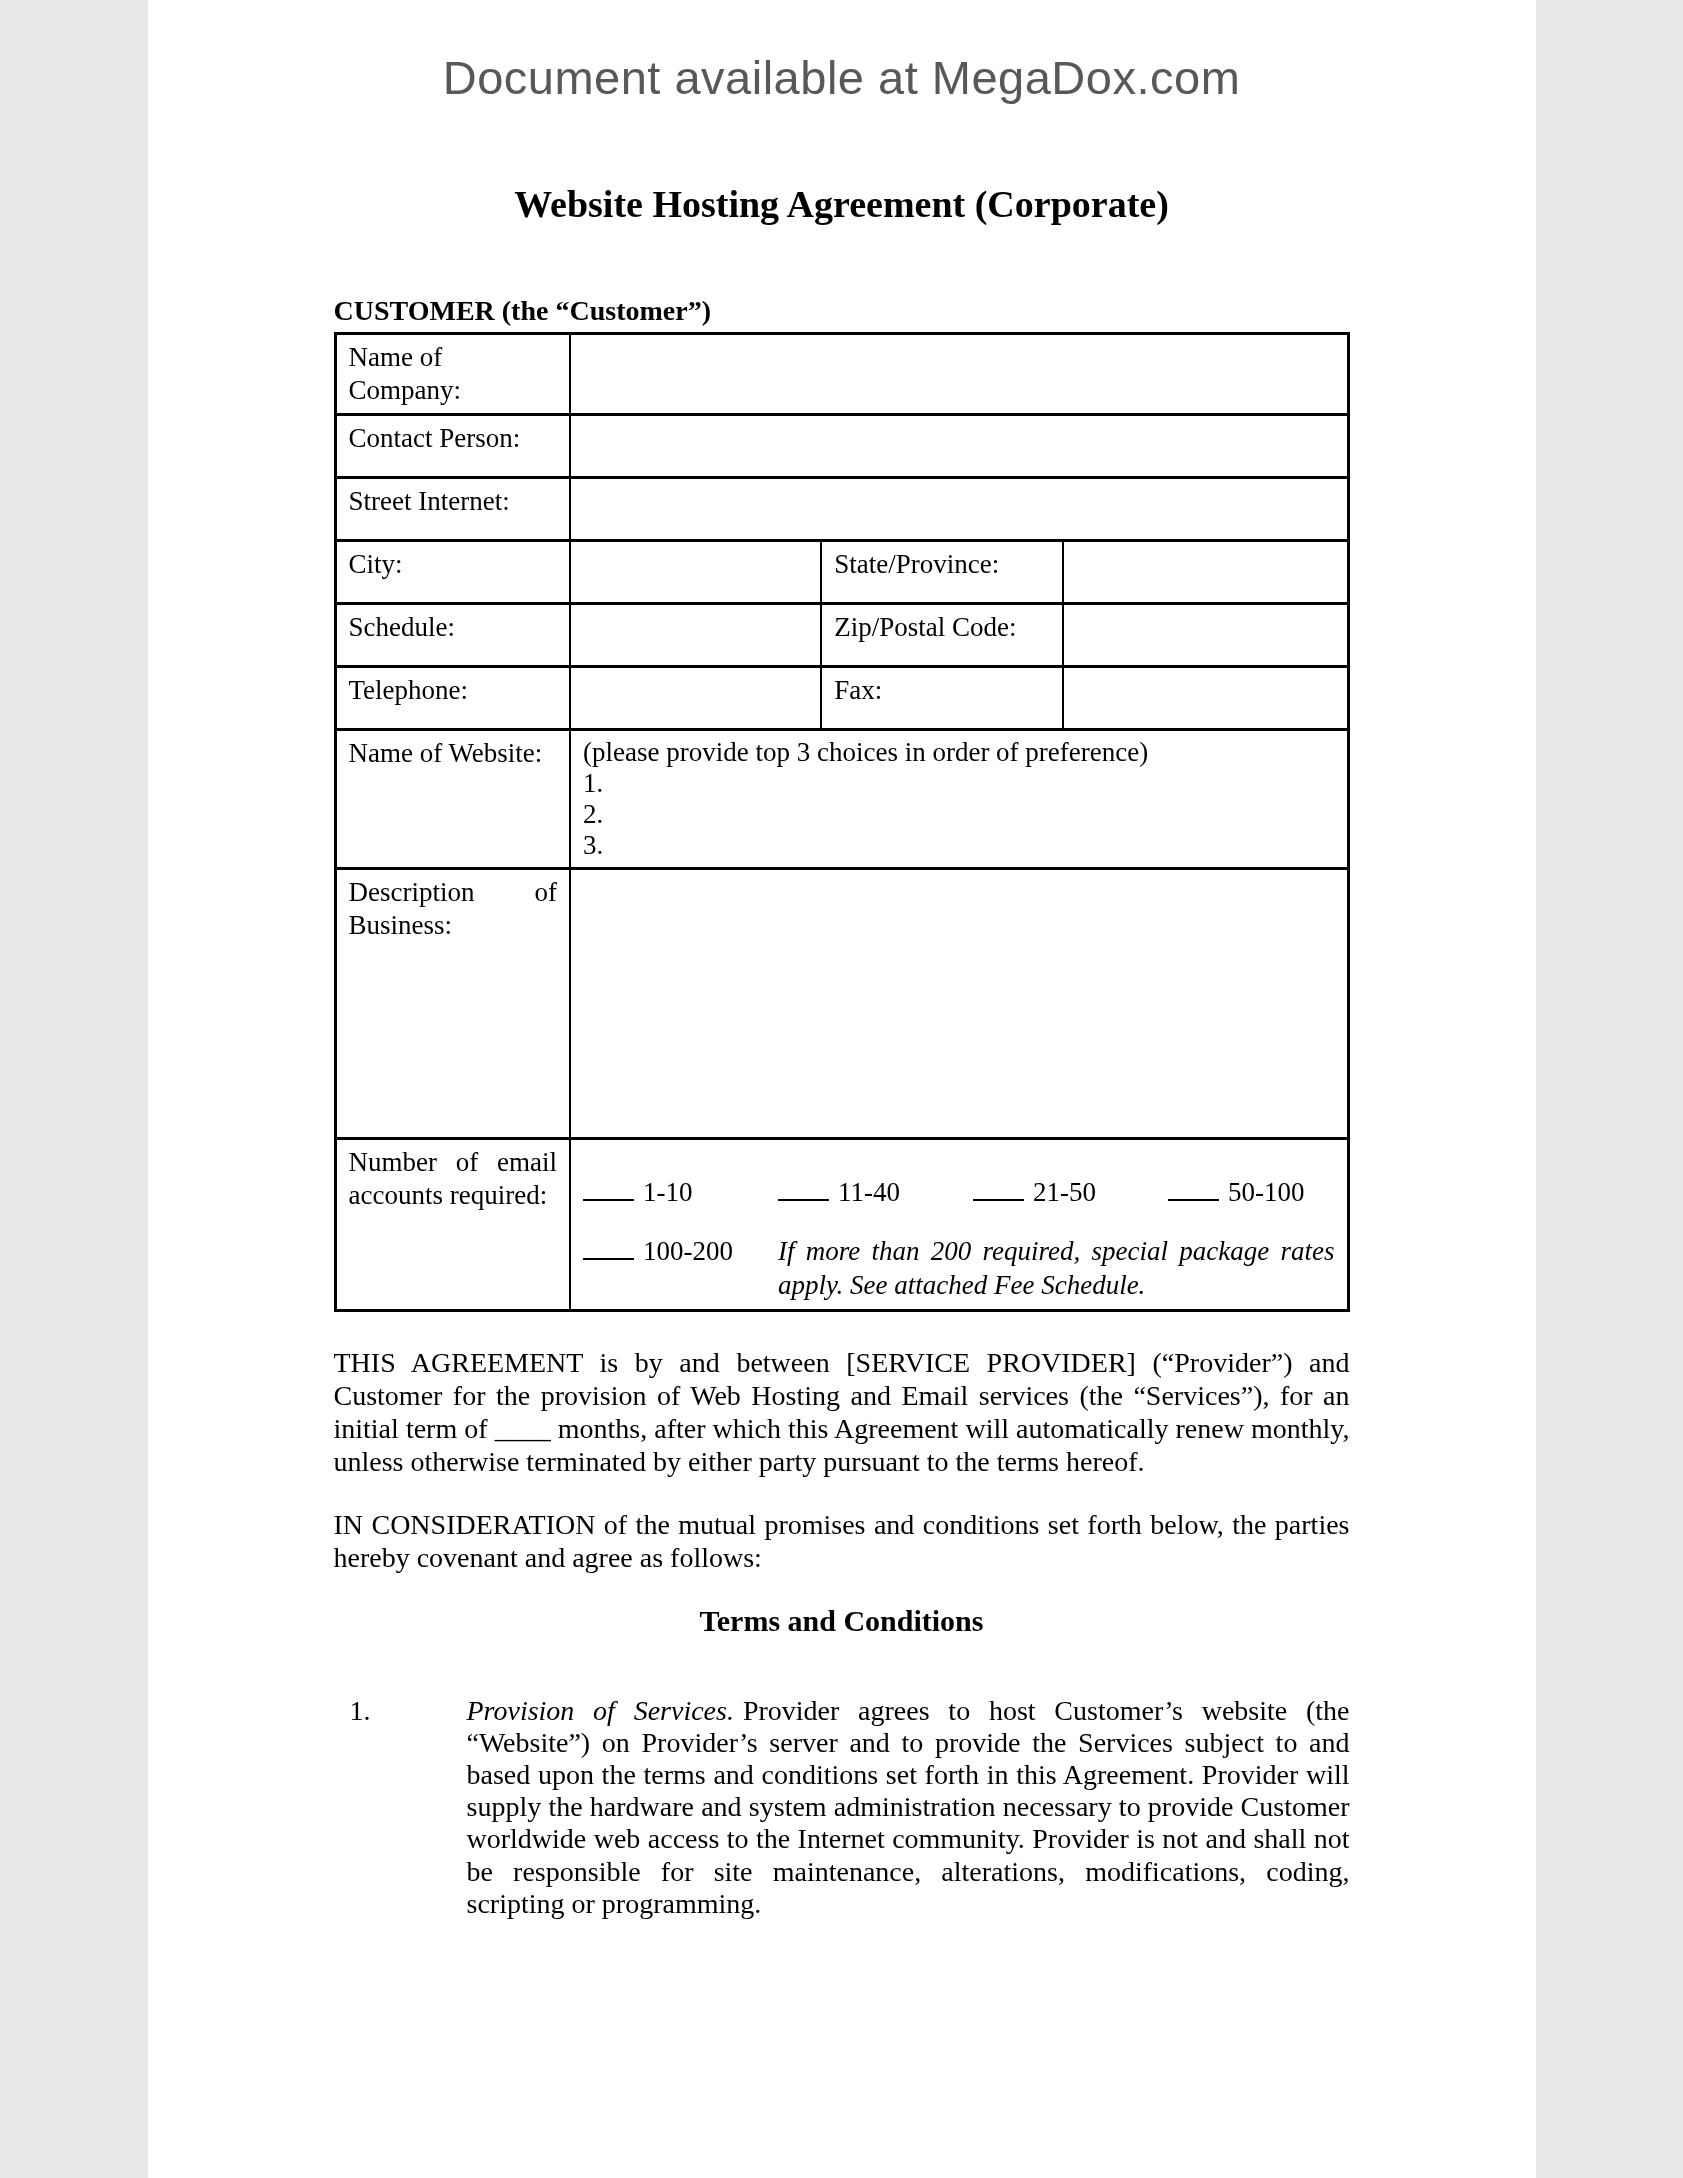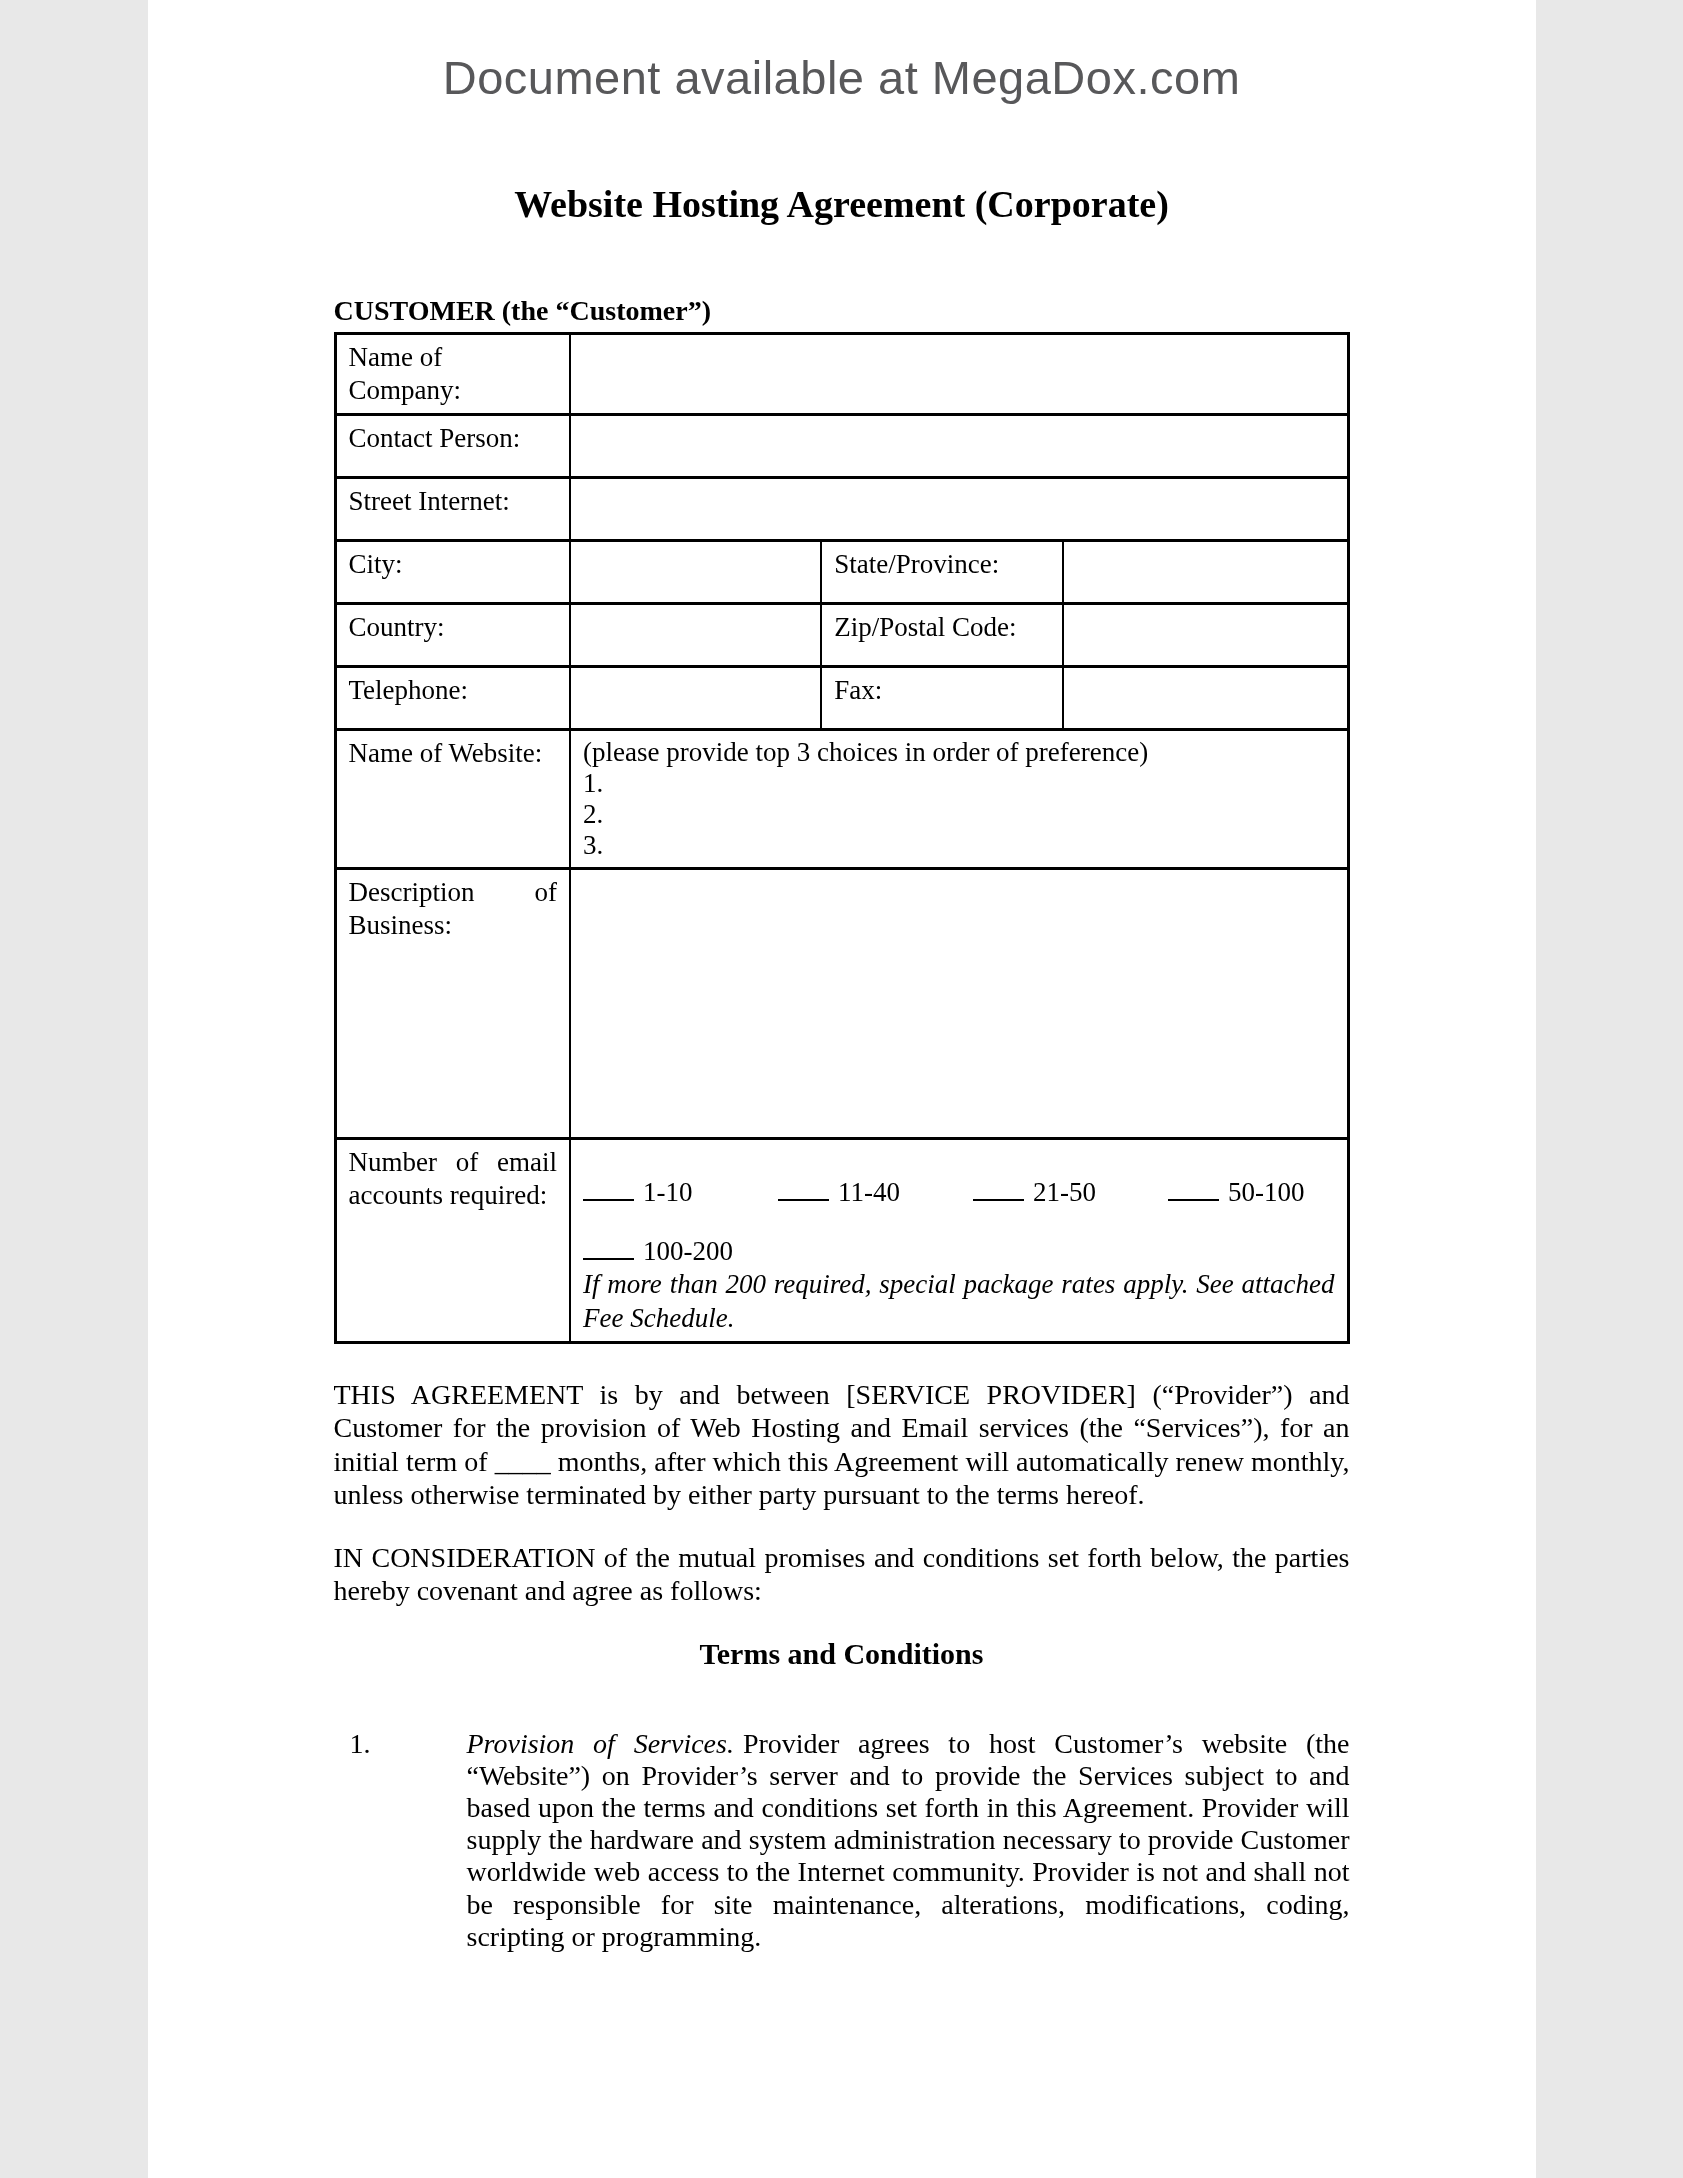--- a/index.html
+++ b/index.html
@@ -60,21 +60,21 @@
 
   .opts-line1 { margin-top:30px; white-space:nowrap; }
   .opt { display:inline-block; width:195px; }
   .opt:last-child { width:auto; }
   .blank {
     display:inline-block;
     width:51px; height:4px;
     border-bottom:2px solid #000;
     margin-right:9px;
   }
-  .opts-line2 { display:flex; margin-top:26px;flex-direction:column; }
+  .opts-line2 { display:flex; margin-top:26px; }
   .opt-last { flex:none; width:195px; }
   .fee-note {
     flex:1;
     font-style:italic;
     text-align:justify;
     line-height:1.25;
   }
 
   .intro { margin-top:34px; }
   .intro p {
@@ -130,21 +130,21 @@
         <td>Street Internet:</td>
         <td colspan="3"></td>
       </tr>
       <tr class="r-std">
         <td>City:</td>
         <td></td>
         <td>State/Province:</td>
         <td></td>
       </tr>
       <tr class="r-std">
-        <td>Country:</td>
+        <td>Schedule:</td>
         <td></td>
         <td>Zip/Postal Code:</td>
         <td></td>
       </tr>
       <tr class="r-std">
         <td>Telephone:</td>
         <td></td>
         <td>Fax:</td>
         <td></td>
       </tr>

